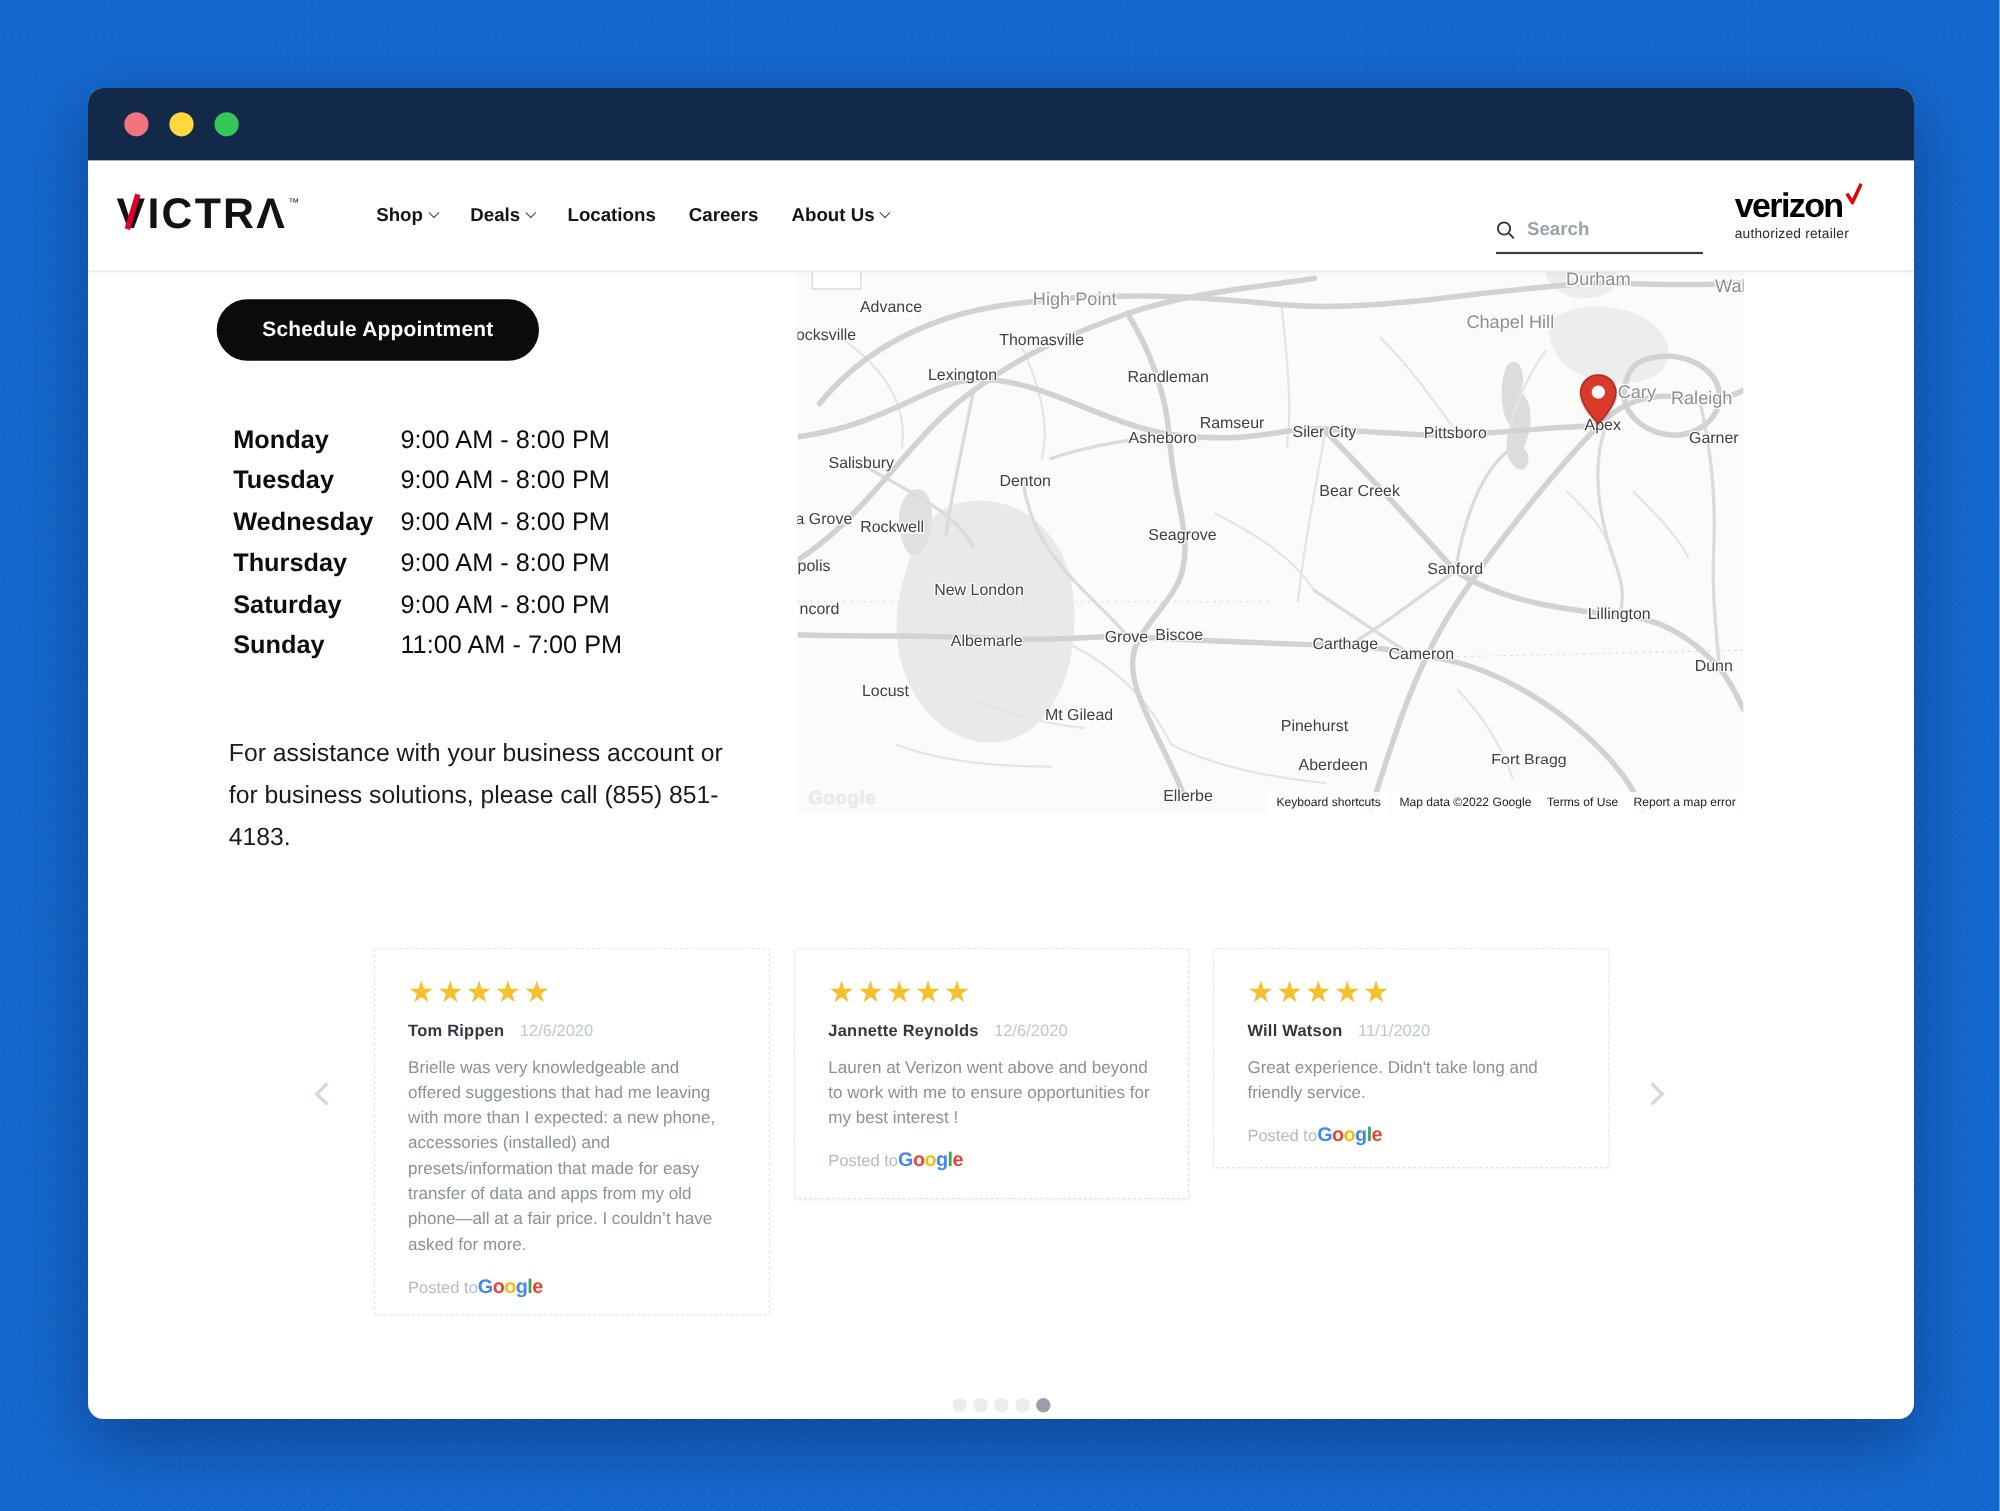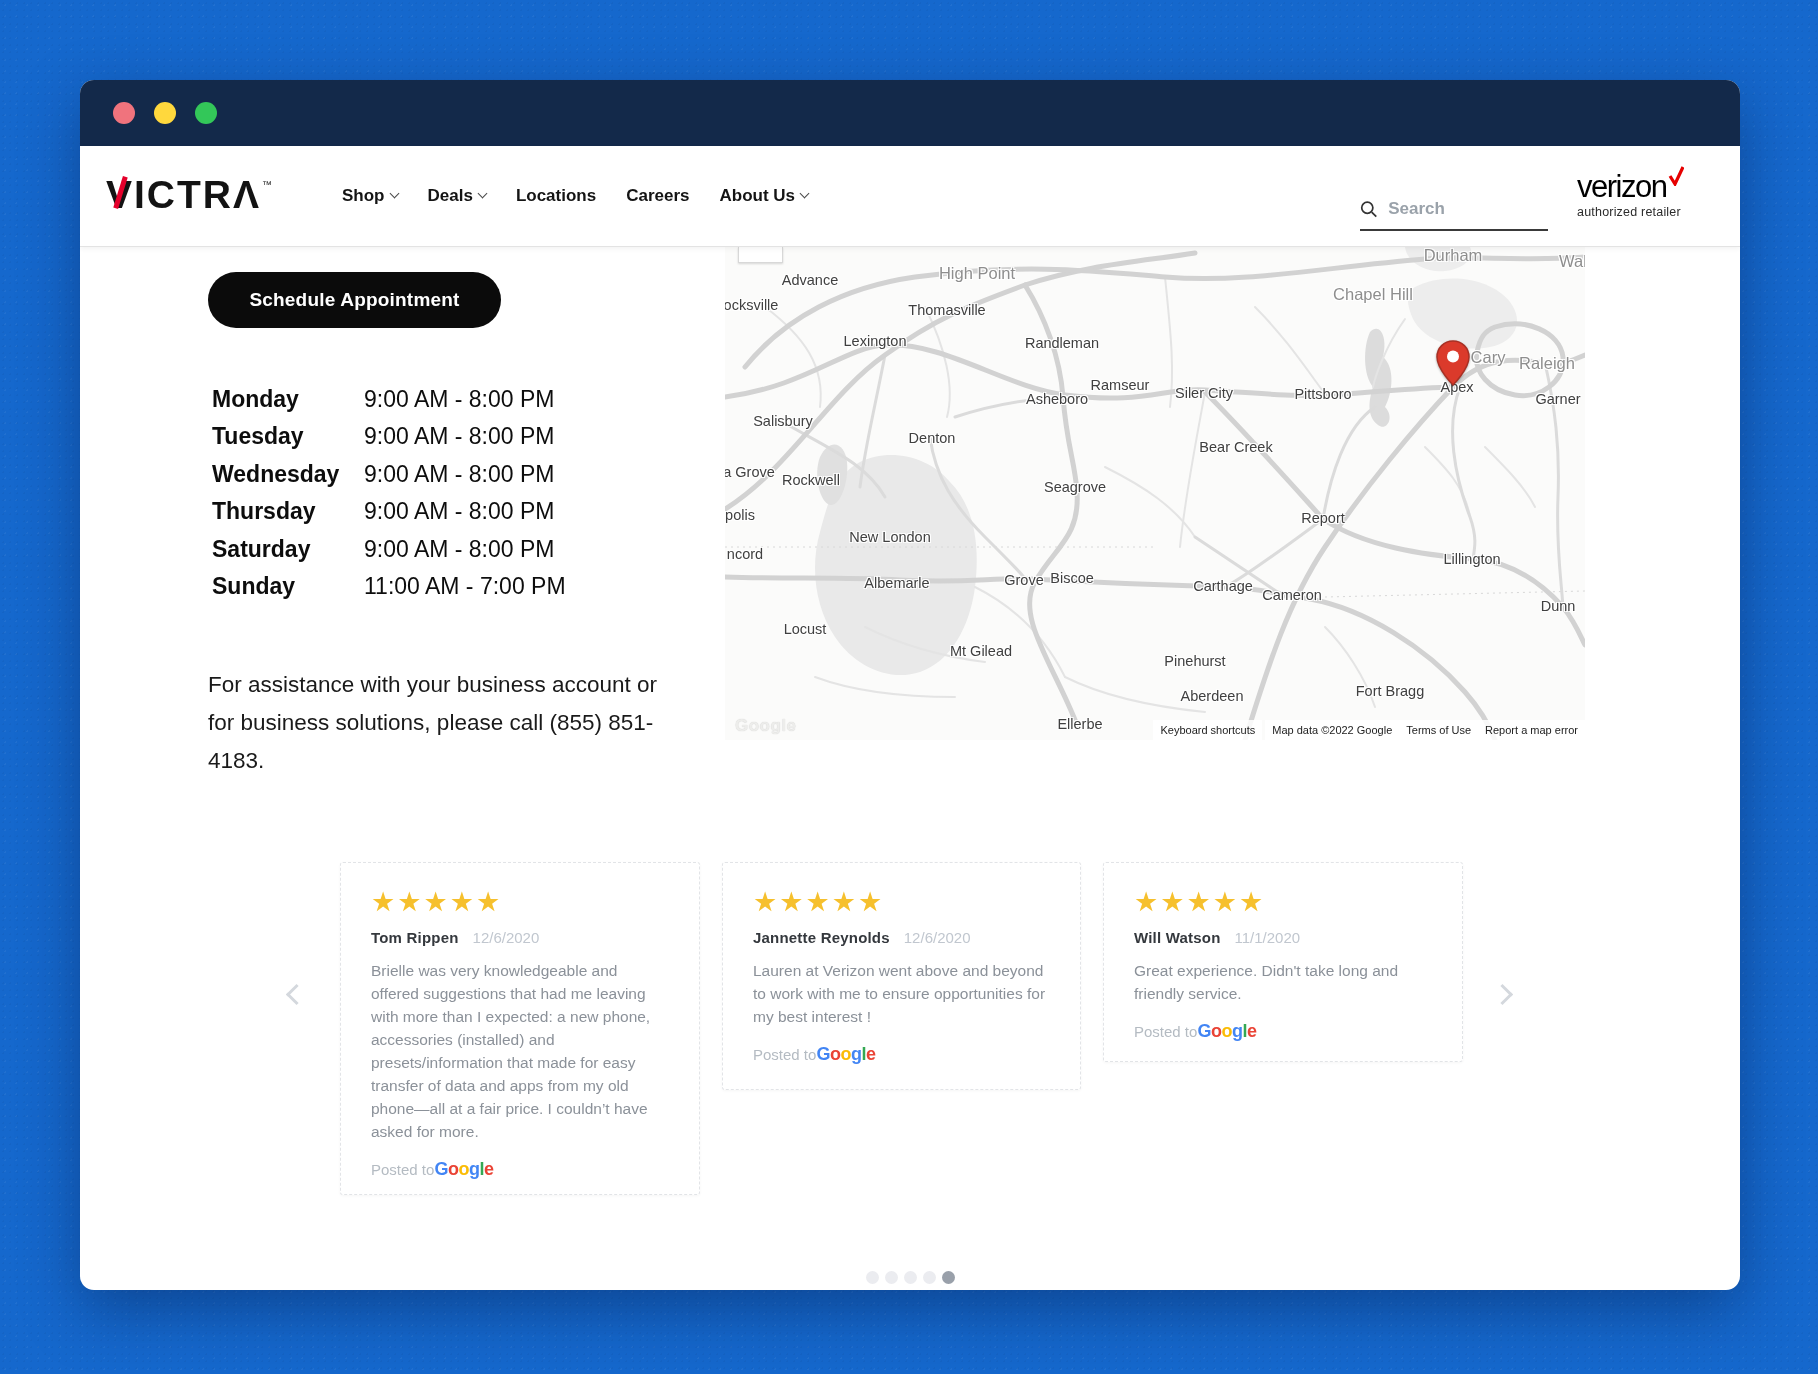--- a/index.html
+++ b/index.html
@@ -20,25 +20,25 @@
   .logo-slash{position:absolute;left:12px;top:1px;width:5px;height:33px;background:#e4002b;transform:rotate(17deg);}
   .logo-tm{font-size:10px;color:#222;position:relative;top:-20px;left:1px;}
   .nav{position:absolute;left:262px;top:0;height:100%;display:flex;align-items:center;gap:30px;}
   .nav-item{font-size:17px;font-weight:700;color:#141414;display:flex;align-items:center;gap:6px;cursor:pointer;text-decoration:none;white-space:nowrap;}
   .chev-down{width:7px;height:7px;border-right:1.7px solid #4a4a4a;border-bottom:1.7px solid #4a4a4a;transform:rotate(45deg);margin-top:-5px;}
   .search{position:absolute;left:1280px;top:52px;width:188px;display:flex;align-items:center;gap:9px;padding-bottom:9px;border-bottom:2px solid #3a3a3a;}
   .search input{border:none;outline:none;width:100%;font-size:17px;font-weight:700;color:#333;font-family:inherit;background:transparent;}
   .search input::placeholder{color:#9aa2aa;font-weight:700;}
   .verizon{position:absolute;left:1497px;top:25px;}
   .vz-row{display:flex;align-items:flex-start;}
-  .vz-word{font-size:31px;font-weight:400;letter-spacing:-1.5px;color:#000;line-height:1;}
+  .vz-word{font-size:31px;font-weight:700;letter-spacing:-1.5px;color:#000;line-height:1;}
   .vz-check{margin-left:2px;margin-top:-5px;}
   .vz-sub{font-size:12.5px;color:#2b2b2b;margin-top:3px;letter-spacing:.2px;}
   
-  .schedule{position:absolute;left:128px;top:192px;width:293px;height:56px;border:none;border-radius:29px;background:#0b0b0b;
+  .schedule{position:absolute;left:117px;top:192px;width:293px;height:56px;border:none;border-radius:29px;background:#0b0b0b;
     color:#fff;font-size:19px;font-weight:700;letter-spacing:.2px;font-family:inherit;cursor:pointer;}
   .hours{position:absolute;left:132px;top:301px;font-size:23px;}
   .hour-row{display:grid;grid-template-columns:152px auto;line-height:37.4px;}
   .hour-day{font-weight:700;color:#0d0d0d;}
   .hour-time{font-weight:400;color:#0d0d0d;}
   .biz{position:absolute;left:128px;top:586px;width:480px;margin:0;font-size:22.5px;line-height:38px;color:#1a1a1a;}
   
   .map{position:absolute;left:645px;top:167px;width:860px;height:493px;overflow:hidden;background:#fbfbfa;cursor:grab;}
   .roads{position:absolute;left:0;top:0;}
   .map-ctl{position:absolute;left:13px;top:0;width:45px;height:16px;background:#fff;border:1px solid #d8d8d8;border-top:none;box-shadow:0 1px 2px rgba(0,0,0,.15);}
@@ -229,21 +229,21 @@
           <span class="map-label" style="left: 58px; top: 174px;">Salisbury</span>
           <span class="map-label" style="left: 207px; top: 191px;">Denton</span>
           <span class="map-label" style="left: 511px; top: 200px;">Bear Creek</span>
           <span class="map-label lg" style="left: 763px; top: 110px;">Cary</span>
           <span class="map-label" style="left: 732px; top: 140px;">Apex</span>
           <span class="map-label lg" style="left: 822px; top: 116px;">Raleigh</span>
           <span class="map-label" style="left: 833px; top: 152px;">Garner</span>
           <span class="map-label" style="left: 24px; top: 225px;">a Grove</span>
           <span class="map-label" style="left: 86px; top: 233px;">Rockwell</span>
           <span class="map-label" style="left: 350px; top: 240px;">Seagrove</span>
-          <span class="map-label" style="left: 598px; top: 271px;">Report</span>
+          <span class="map-label" style="left: 598px; top: 271px;">Sanford</span>
           <span class="map-label" style="left: 15px; top: 268px;">polis</span>
           <span class="map-label" style="left: 165px; top: 290px;">New London</span>
           <span class="map-label" style="left: 20px; top: 307px;">ncord</span>
           <span class="map-label" style="left: 747px; top: 312px;">Lillington</span>
           <span class="map-label" style="left: 172px; top: 336px;">Albemarle</span>
           <span class="map-label" style="left: 299px; top: 333px;">Grove</span>
           <span class="map-label" style="left: 347px; top: 331px;">Biscoe</span>
           <span class="map-label" style="left: 498px; top: 339px;">Carthage</span>
           <span class="map-label" style="left: 567px; top: 348px;">Cameron</span>
           <span class="map-label" style="left: 80px; top: 382px;">Locust</span>

